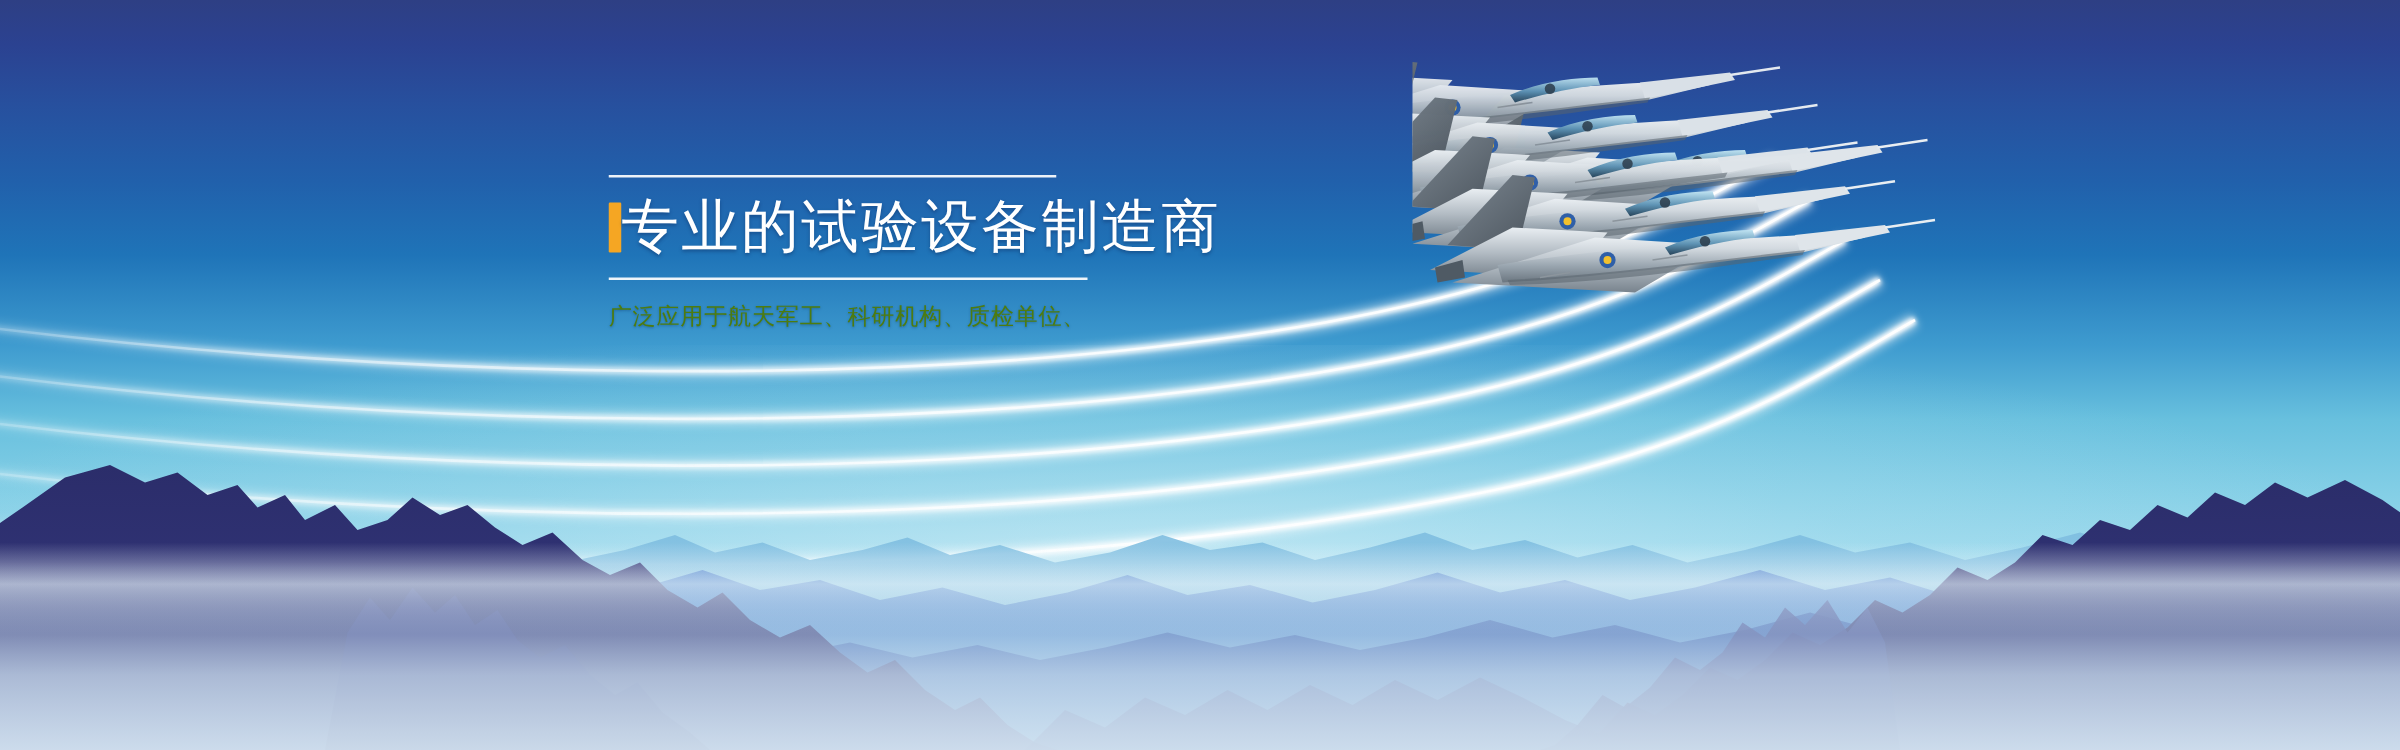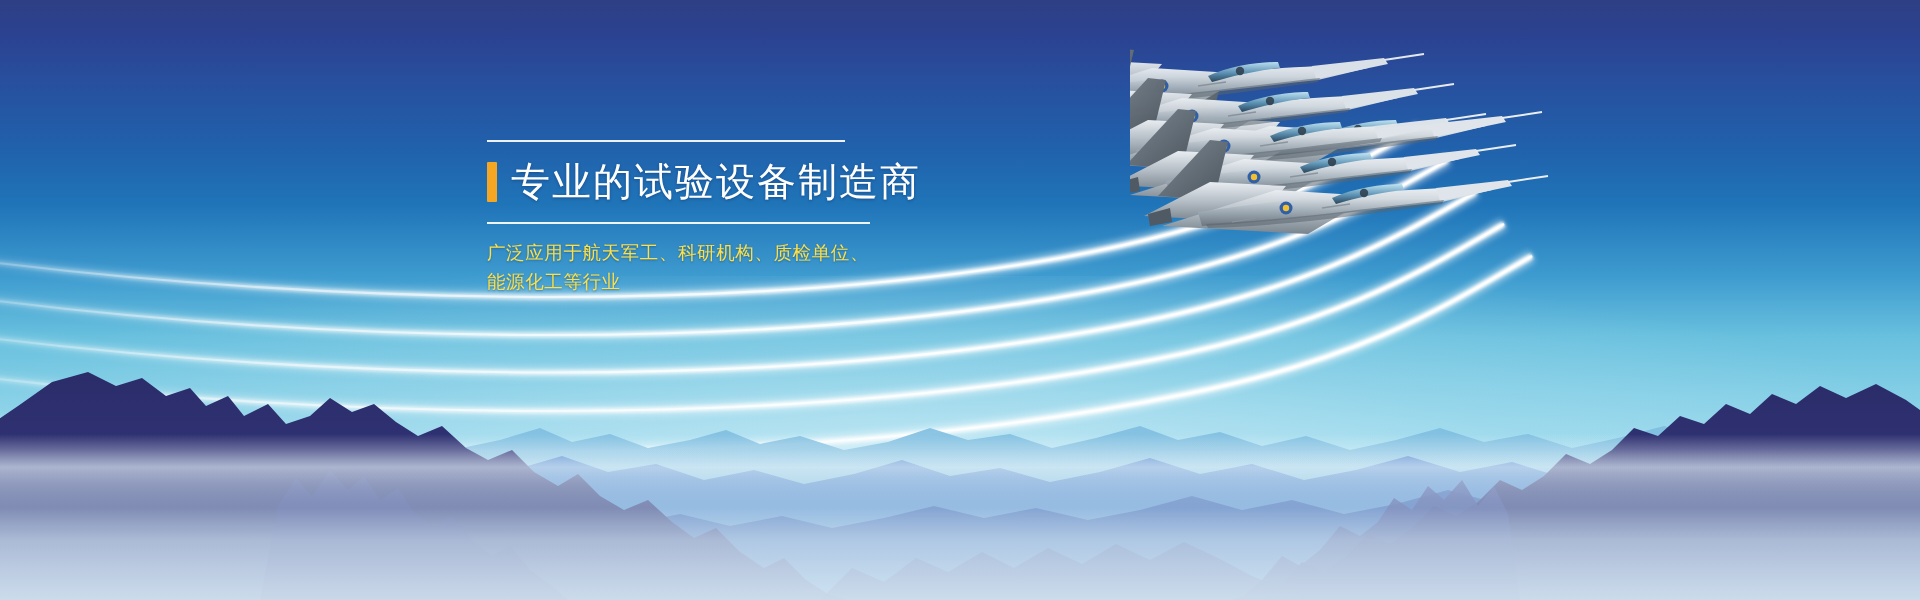--- a/index.html
+++ b/index.html
@@ -74,30 +74,29 @@
   .title-row{
     display:flex;align-items:center;
     height:60px;margin:10px 0 10px 0;
   }
   .accent-bar{
     width:10px;height:40px;background:#f5a623;
     flex:0 0 auto;border-radius:1px;
   }
   .title{
     color:#ffffff;
-    font-size:39px;
+    font-size:46px;
     letter-spacing:2px;
     font-weight:400;
-    margin-left:14px;
     white-space:nowrap;
     text-shadow:0 1px 3px rgba(10,40,90,.45);
   }
   .subtitle{
     margin-top:14px;
-    color:#fde047;
+    color:#4d7c0f;
     font-size:18.5px;
     line-height:29px;
     letter-spacing:.6px;
     text-shadow:0 1px 2px rgba(10,45,95,.40);
   }
   .subtitle div{white-space:nowrap;}
 </style>
 </head>
 <body>
 
@@ -260,17 +259,16 @@
 
     <div class="title-row">
       <div class="accent-bar"></div>
       <div class="title">专业的试验设备制造商</div>
     </div>
 
     <div class="rule bot"></div>
 
     <div class="subtitle">
       <div>广泛应用于航天军工、科研机构、质检单位、</div>
-      <div>能源化工等行业</div>
     </div>
   </div>
 
 </div>
 
 </body></html>

